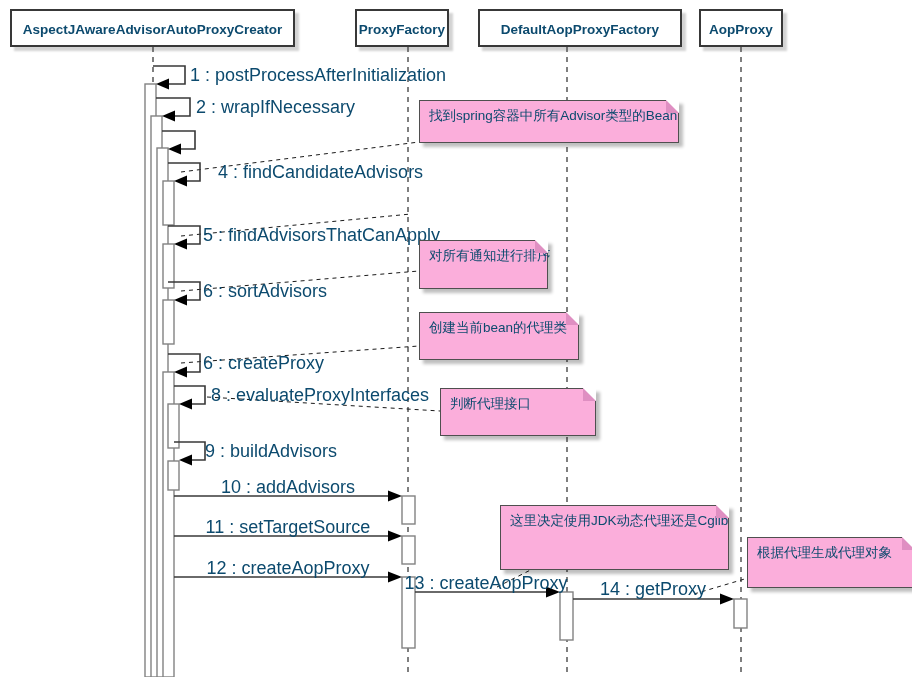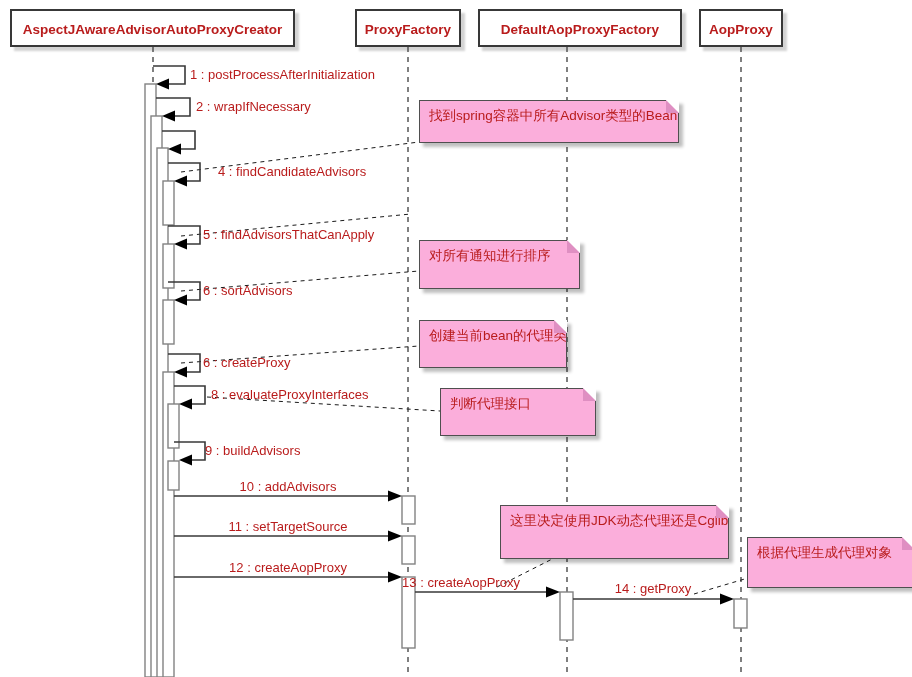--- a/index.html
+++ b/index.html
@@ -1,28 +1,28 @@
 <!DOCTYPE html>
 <html><head>
 <meta charset="utf-8">
 <style>
   html,body{margin:0;padding:0;background:#ffffff;}
   .canvas{
     position:relative;width:912px;height:677px;overflow:hidden;background:#ffffff;
-    font-family:"Liberation Sans","DejaVu Sans",sans-serif;color:#b91c1c;
+    font-family:"Liberation Sans","DejaVu Sans",sans-serif;color:#0c4a6e;
   }
   .layer{position:absolute;left:0;top:0;}
   .phead{
     position:absolute;top:9px;height:38px;line-height:38px;box-sizing:border-box;
     background:#ffffff;border:2px solid #383838;text-align:center;
     font-weight:bold;font-size:13.5px;white-space:nowrap;
     box-shadow:4px 4px 2px rgba(80,80,80,.25);
   }
   .mlabel{
-    position:absolute;height:16px;line-height:16px;font-size:13px;white-space:nowrap;
+    position:absolute;height:16px;line-height:16px;font-size:18px;white-space:nowrap;
   }
   .ctr{transform:translateX(-50%);}
   .note{
     position:absolute;box-sizing:border-box;background:#FBAEDB;border:1.4px solid #4f4f4f;
     padding:6px 9px 4px 9px;font-size:13.5px;white-space:nowrap;
     box-shadow:4px 4px 3px rgba(0,0,0,.25);
   }
   .note::after{
     content:'';position:absolute;top:-1px;right:-1px;width:0;height:0;
     border-style:solid;border-width:0 13px 13px 0;
@@ -103,38 +103,38 @@
     <g fill="#000000">
       <polygon points="402,496 388,490.5 388,501.5"></polygon>
       <polygon points="402,536 388,530.5 388,541.5"></polygon>
       <polygon points="402,577 388,571.5 388,582.5"></polygon>
       <polygon points="560,592 546,586.5 546,597.5"></polygon>
       <polygon points="734,599 720,593.5 720,604.5"></polygon>
     </g>
   </svg>
 
   <div class="phead" style="left:10px;width:285px">AspectJAwareAdvisorAutoProxyCreator</div>
-  <div class="phead" style="left:355px;width:106px">ProxyFactory</div>
+  <div class="phead" style="left:355px;width:94px">ProxyFactory</div>
   <div class="phead" style="left:478px;width:204px">DefaultAopProxyFactory</div>
   <div class="phead" style="left:699px;width:84px">AopProxy</div>
 
   <div class="mlabel" style="left:190px;top:67px">1 : postProcessAfterInitialization</div>
   <div class="mlabel" style="left:196px;top:99px">2 : wrapIfNecessary</div>
   <div class="mlabel" style="left:218px;top:164px">4 : findCandidateAdvisors</div>
   <div class="mlabel" style="left:203px;top:227px">5 : findAdvisorsThatCanApply</div>
   <div class="mlabel" style="left:203px;top:283px">6 : sortAdvisors</div>
   <div class="mlabel" style="left:203px;top:355px">6 : createProxy</div>
   <div class="mlabel" style="left:211px;top:387px">8 : evaluateProxyInterfaces</div>
   <div class="mlabel" style="left:205px;top:443px">9 : buildAdvisors</div>
   <div class="mlabel ctr" style="left:288px;top:479px">10 : addAdvisors</div>
   <div class="mlabel ctr" style="left:288px;top:519px">11 : setTargetSource</div>
   <div class="mlabel ctr" style="left:288px;top:560px">12 : createAopProxy</div>
-  <div class="mlabel ctr" style="left:461px;top:575px">13 : createAopProxy</div>
+  <div class="mlabel ctr" style="left:486px;top:575px">13 : createAopProxy</div>
   <div class="mlabel ctr" style="left:653px;top:581px">14 : getProxy</div>
 
   <div class="note" style="left:419px;top:100px;width:260px;height:43px"><span>找到spring容器中所有Advisor类型的Bean</span></div>
-  <div class="note" style="left:419px;top:240px;width:161px;height:49px"><span>对所有通知进行排序</span></div>
-  <div class="note" style="left:419px;top:320px;width:148px;height:48px"><span>创建当前bean的代理类</span></div>
+  <div class="note" style="left:419px;top:240px;width:129px;height:49px"><span>对所有通知进行排序</span></div>
+  <div class="note" style="left:419px;top:312px;width:160px;height:48px"><span>创建当前bean的代理类</span></div>
   <div class="note" style="left:440px;top:388px;width:156px;height:48px"><span>判断代理接口</span></div>
-  <div class="note" style="left:500px;top:505px;width:229px;height:54px"><span>这里决定使用JDK动态代理还是Cglib</span></div>
+  <div class="note" style="left:500px;top:505px;width:229px;height:65px"><span>这里决定使用JDK动态代理还是Cglib</span></div>
   <div class="note" style="left:747px;top:537px;width:168px;height:51px"><span>根据代理生成代理对象</span></div>
 
 </div>
 
 </body></html>

